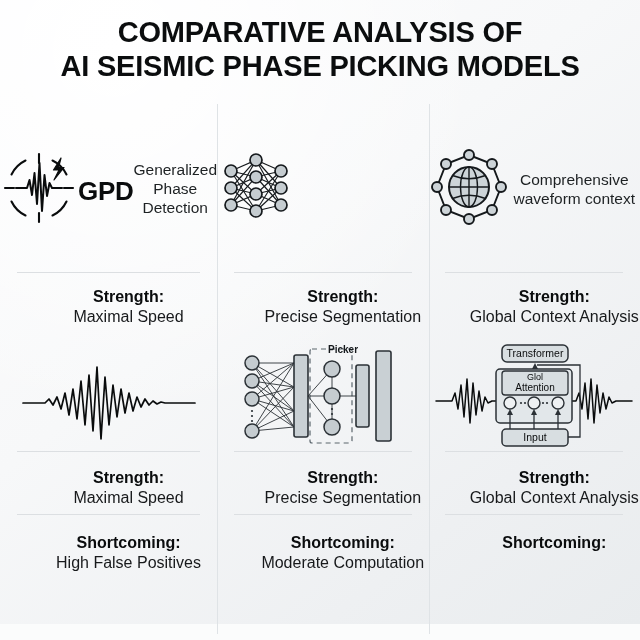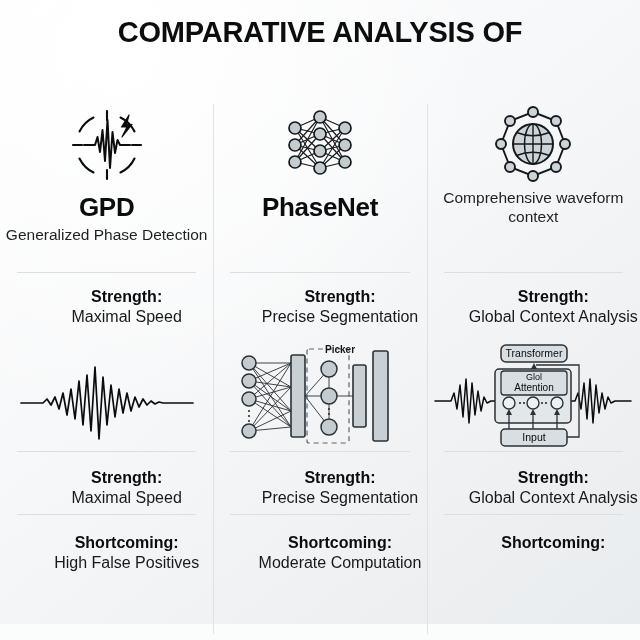--- a/index.html
+++ b/index.html
@@ -64,21 +64,21 @@
     bottom: 6px;
     width: 1px;
     background: #dfe3e6;
   }
 
   
   .head {
     height: 172px;
     width: 100%;
     display: flex;
-    flex-direction: column;
+    flex-direction: row;
     align-items: center;
     justify-content: flex-start;
     padding-top: 4px;
     box-sizing: border-box;
   }
   .icon-wrap {
     height: 82px;
     display: flex;
     align-items: center;
     justify-content: center;
@@ -142,20 +142,21 @@
 
   svg { display: block; }
 </style>
 </head>
 <body>
 
 <div id="poster">
 
   <div class="title-block">
     <div class="title-line l1">COMPARATIVE ANALYSIS OF</div>
+    <div class="title-line l2">AI SEISMIC PHASE PICKING MODELS</div>
   </div>
 
   <div class="columns">
 
     <div class="col">
       <div class="head">
         <div class="icon-wrap">
           <svg width="78" height="78" viewBox="0 0 78 78">
             <g fill="none" stroke="#0a0c0d" stroke-width="2.1" stroke-linecap="round">
               <path d="M25.5 11.5 A30 30 0 0 0 11.5 25.5"></path>
@@ -245,21 +246,20 @@
               <circle cx="39" cy="11" r="6"></circle>
                 <circle cx="39" cy="28" r="6"></circle>
               <circle cx="39" cy="45" r="6"></circle>
                 <circle cx="39" cy="62" r="6"></circle>
               <circle cx="64" cy="22" r="6"></circle>
                 <circle cx="64" cy="39" r="6"></circle>
                 <circle cx="64" cy="56" r="6"></circle>
             </g>
           </svg>
         </div>
-        <div class="model-name">PhaseNet</div>
       </div>
 
       <div class="sep"></div>
 
       <div class="fact row-strength-1">
         <div class="fact-label">Strength:</div>
         <div class="fact-value">Precise Segmentation</div>
       </div>
 
       <div class="row-diagram">

